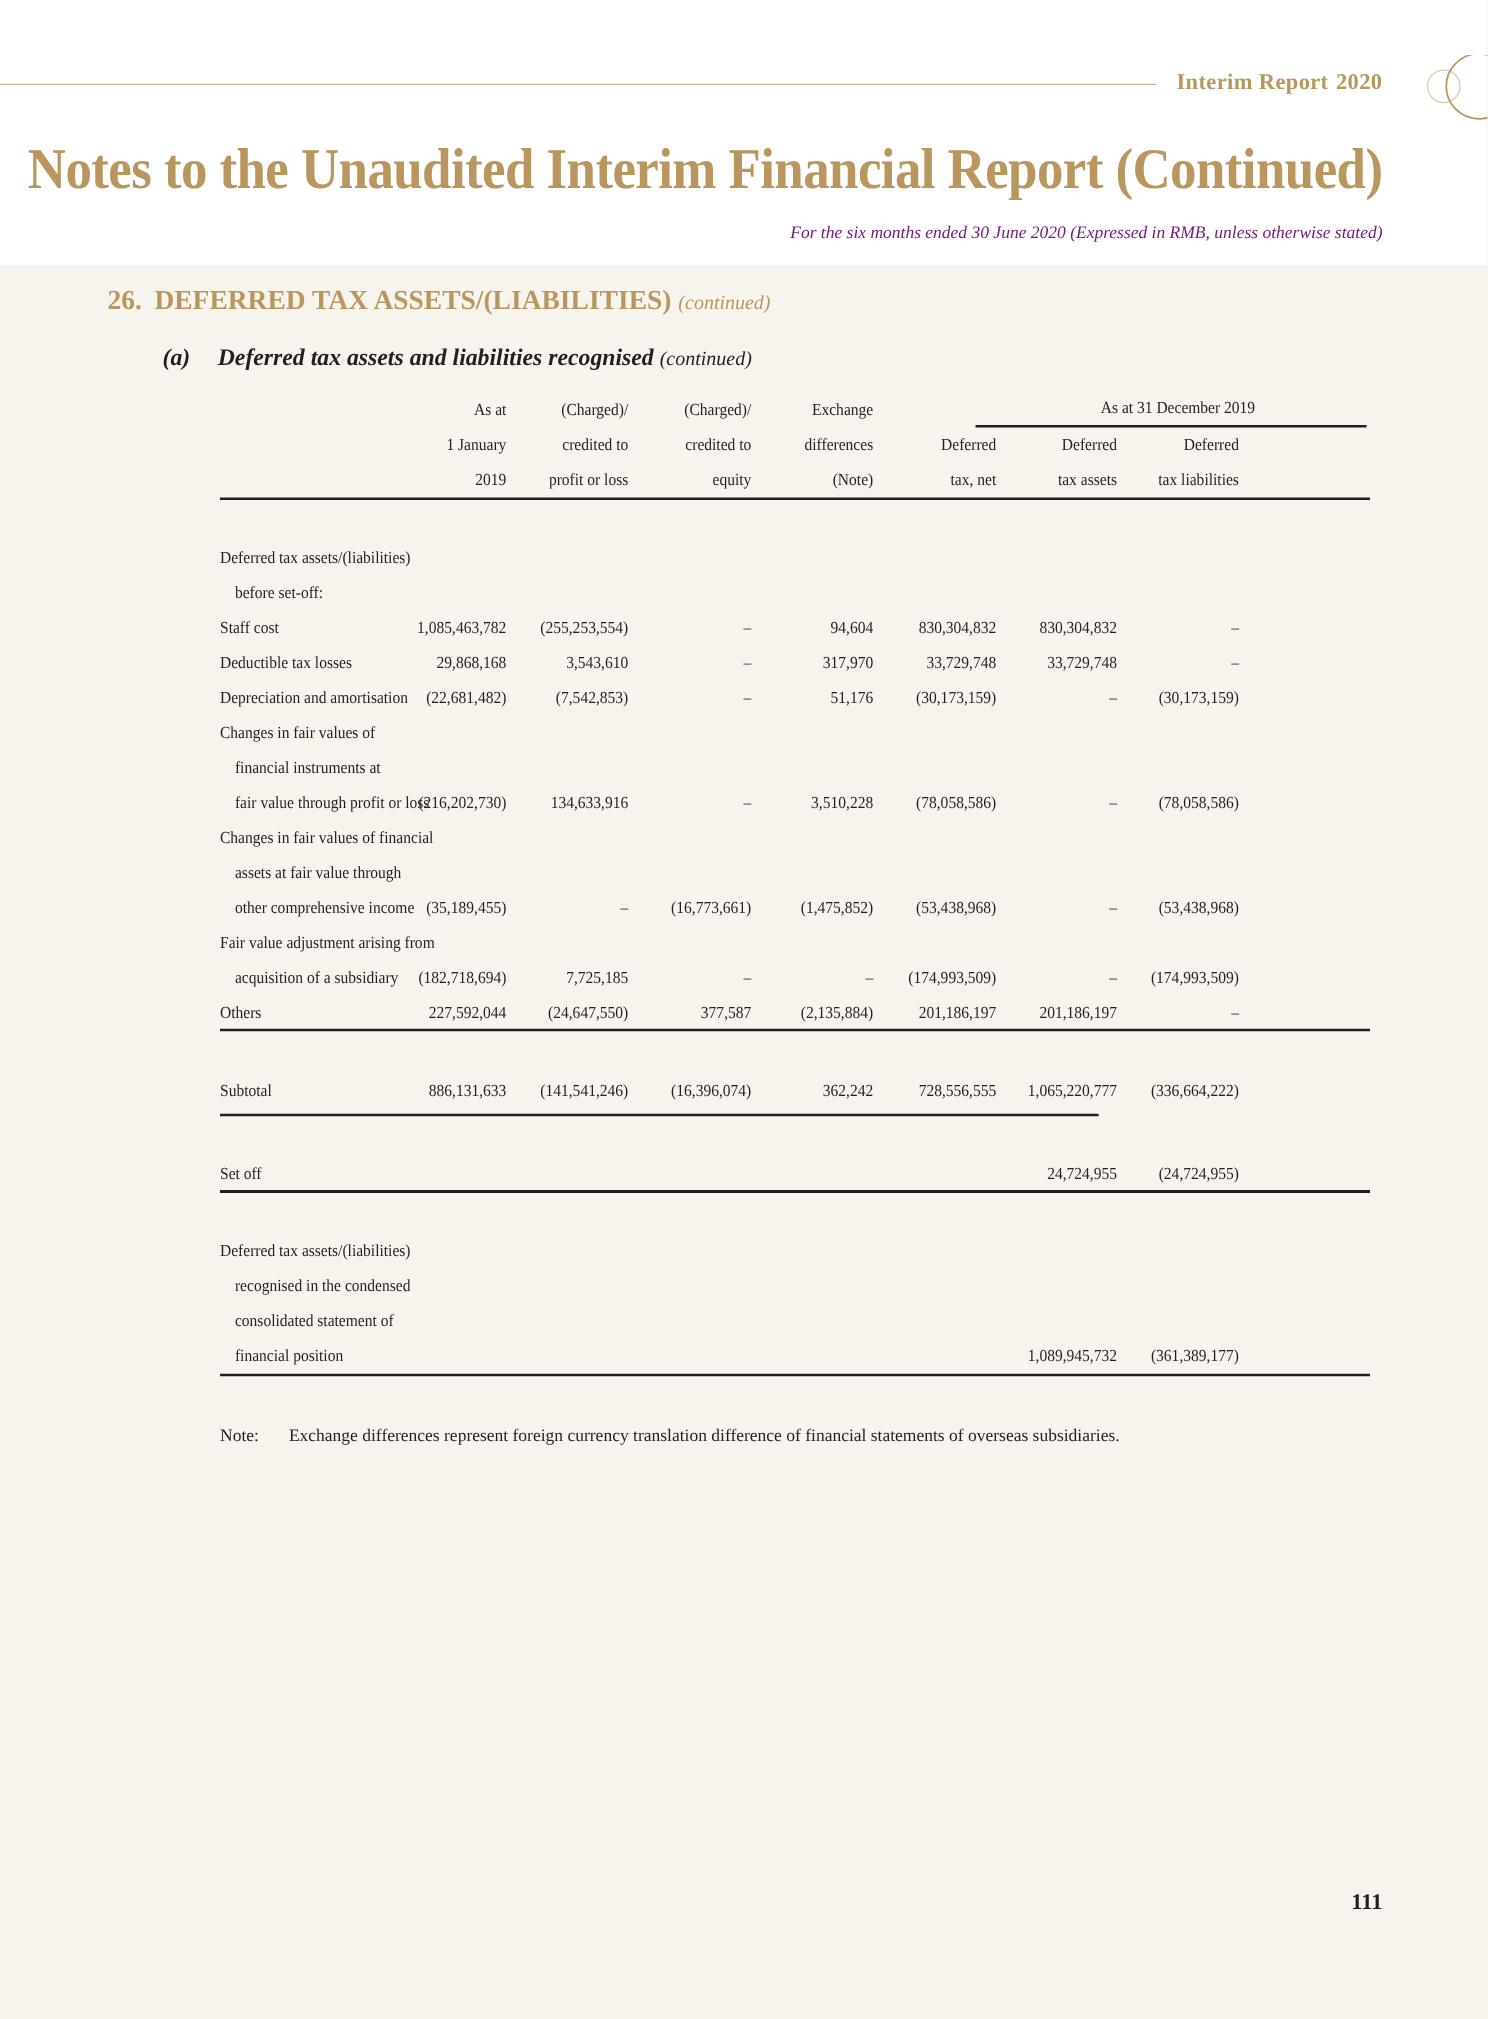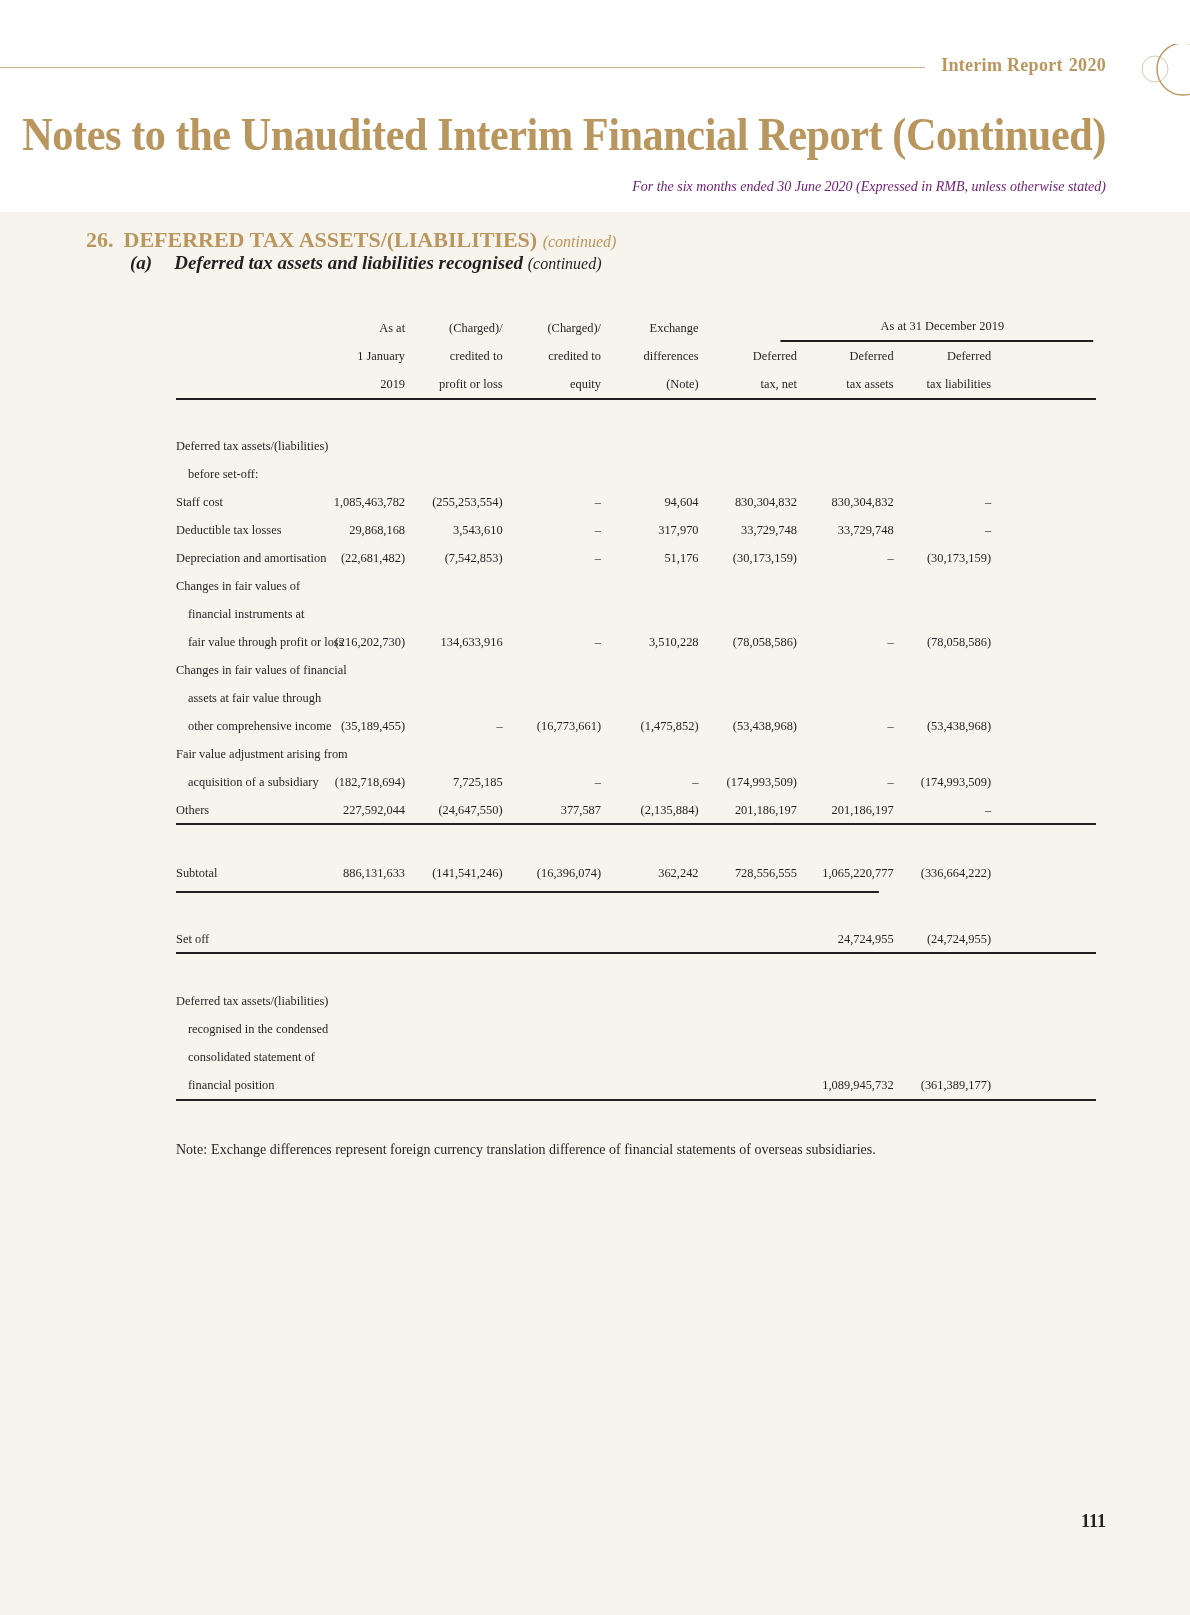--- a/index.html
+++ b/index.html
@@ -36,21 +36,21 @@
       position: absolute; right: 84px; top: 179px;
       font-size: 14px; font-style: italic; color: #701a75;
     }
     .section-title {
       position: absolute; left: 86px; top: 227px;
       font-size: 22px; font-weight: bold; color: #b8965e; white-space: nowrap;
     }
     .section-title .num { margin-right: 10px; }
     .section-title .cont { font-size: 16px; font-style: italic; font-weight: normal; }
     .sub-title {
-      position: absolute; left: 130px; top: 252px;
+      position: absolute; left: 130px; top: 276px;
       font-size: 19px; font-weight: bold; font-style: italic; white-space: nowrap;
     }
     .sub-title .letter { margin-right: 22px; }
     .sub-title .cont { font-size: 16px; font-weight: normal; }
 
     
     .fin-table {
       position: absolute; left: 176px; top: 314px; width: 930px;
       font-size: 13.5px;
       transform: scaleX(0.92); transform-origin: left top;
@@ -63,21 +63,21 @@
     .c4 { right: 362px; } .c5 { right: 255px; } .c6 { right: 150px; } .c7 { right: 44px; }
     .hdr-row { height: 28px; position: relative; }
     .group-hdr { position: absolute; left: 667px; width: 332px; top: 0; text-align: center; line-height: 24px; }
     .group-line { position: absolute; left: 657px; width: 340px; top: 26px; height: 1.5px; background: #231f20; }
     .rule { position: absolute; height: 1.5px; background: #231f20; }
     .rule.thick { height: 2px; }
 
     .note {
       position: absolute; left: 176px; top: 1142px; font-size: 14px; white-space: nowrap;
     }
-    .note .tag { margin-right: 4px; }
+    .note .tag { margin-right: 24px; }
     .page-num {
       position: absolute; right: 84px; top: 1511px; font-size: 18px; font-weight: bold; text-align: right;
     }
   </style>
 </head>
 <body>
 
 <div class="header-band"></div>
 <div class="header-rule"></div>
 <div class="report-label">

